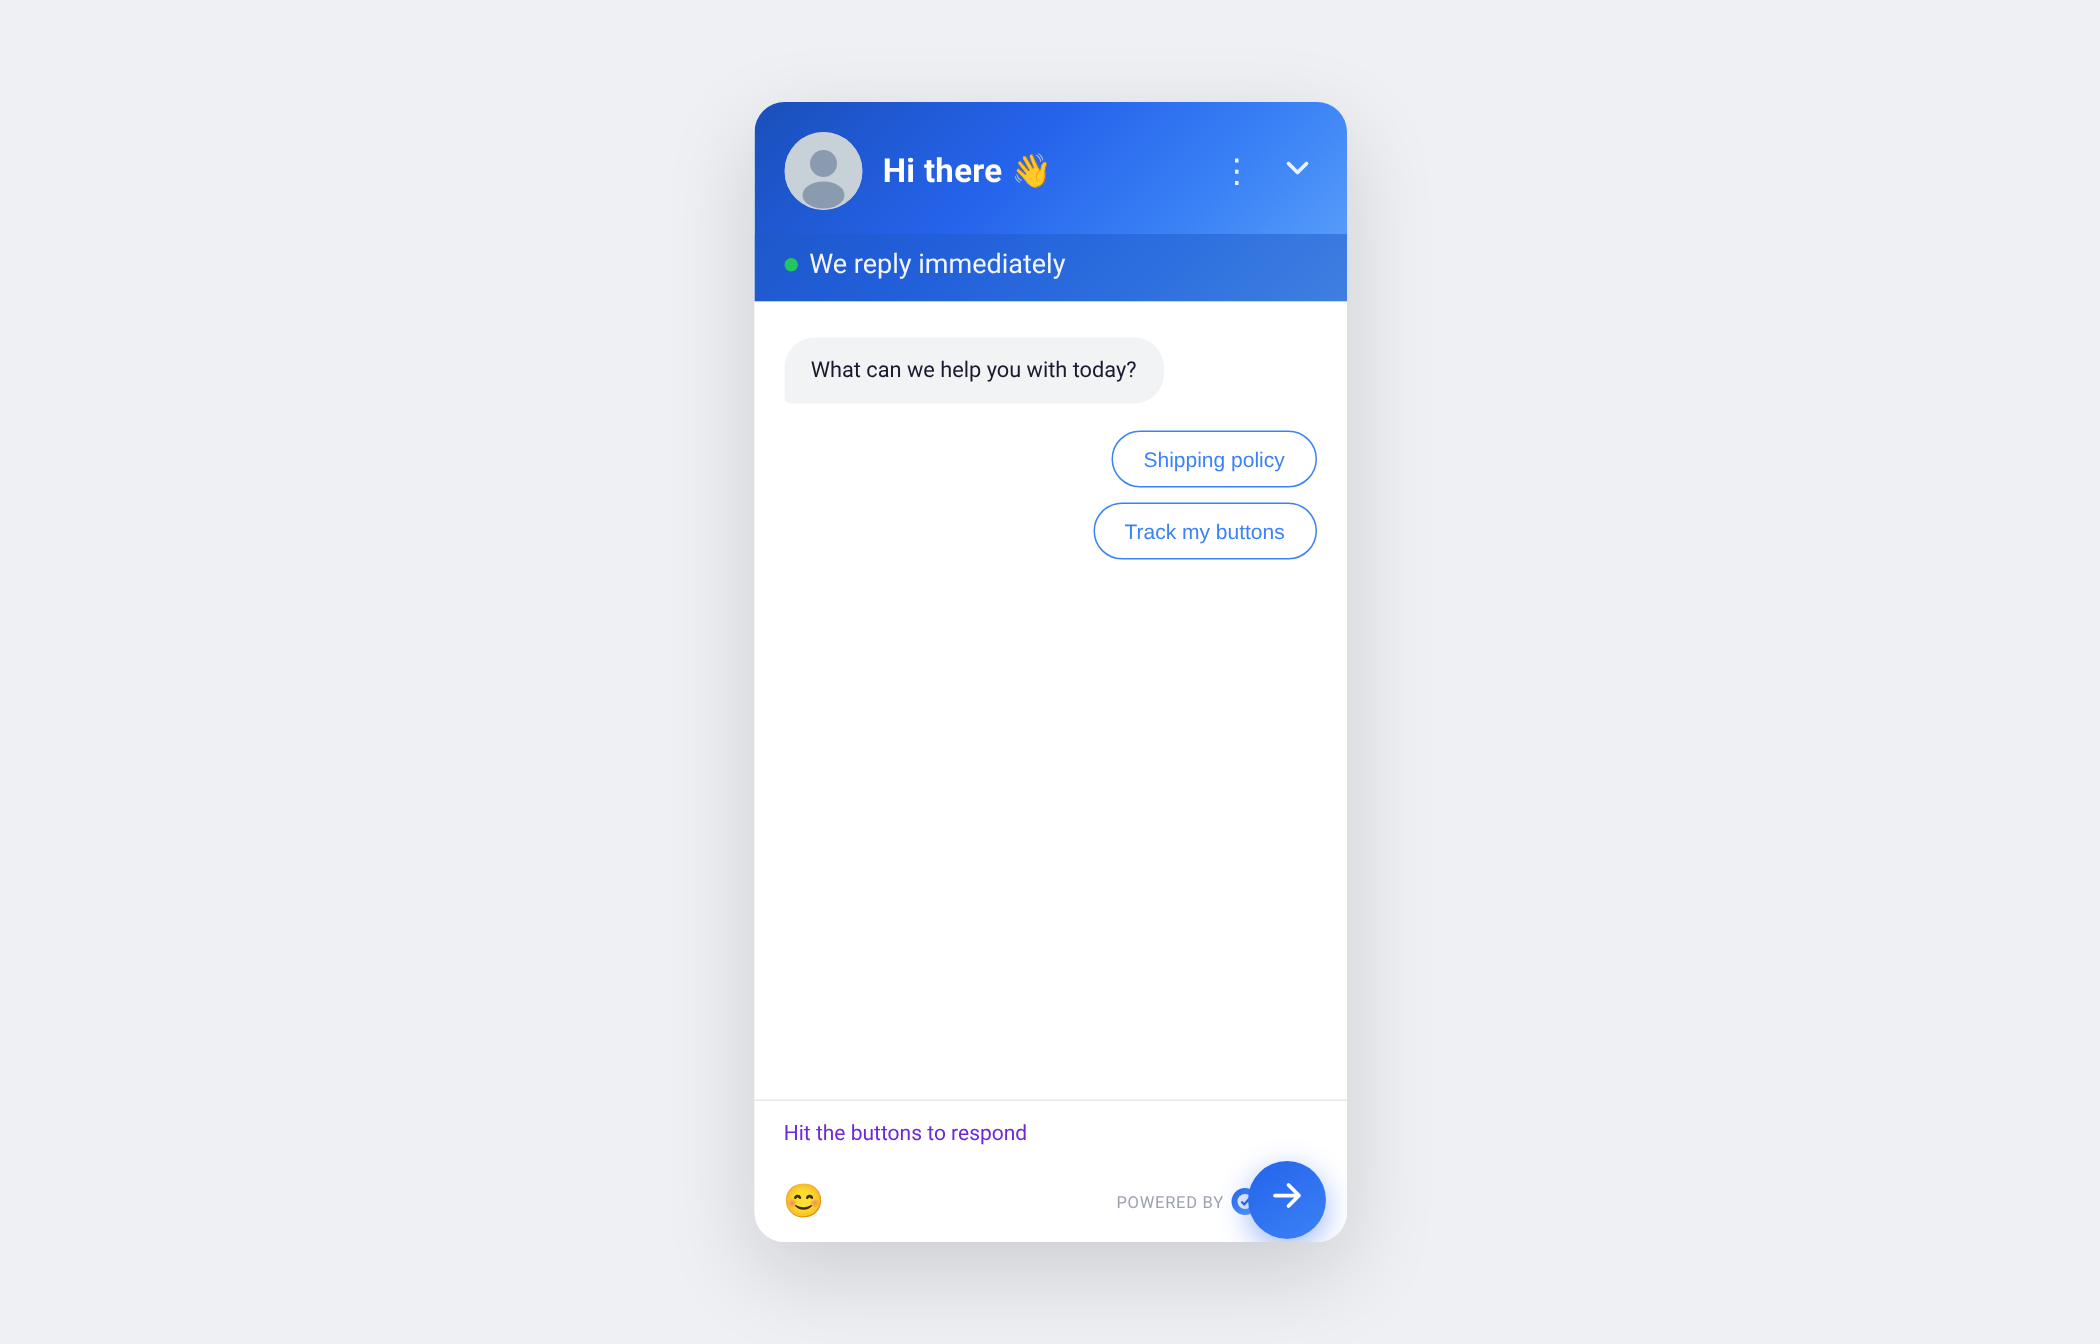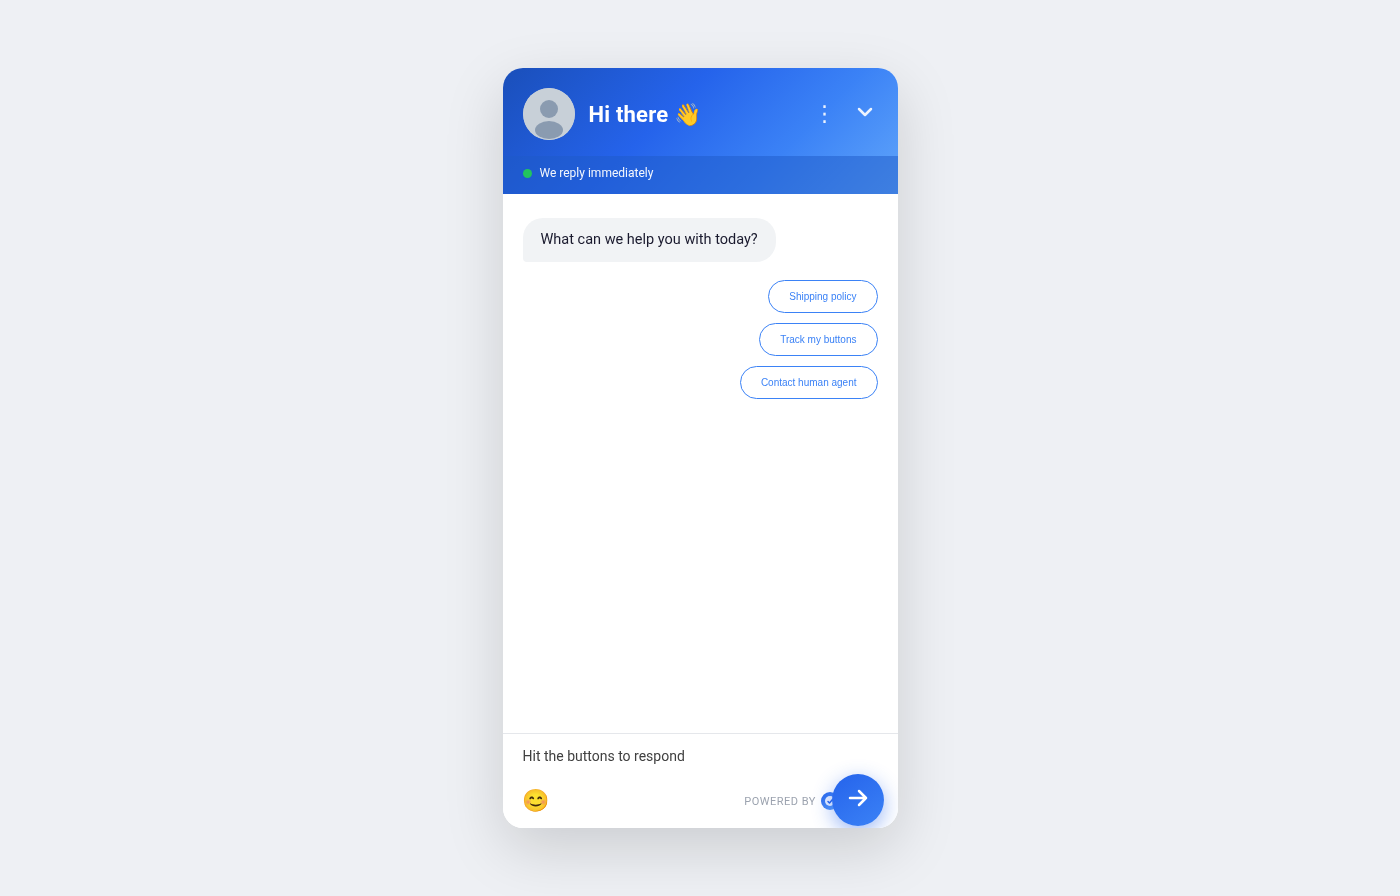--- a/index.html
+++ b/index.html
@@ -96,21 +96,21 @@
     .status-dot {
       width: 9px;
       height: 9px;
       border-radius: 50%;
       background: #22c55e;
       flex-shrink: 0;
     }
 
     .status-text {
       color: #ffffff;
-      font-size: 12px;
+      font-size: 18px;
       font-weight: 400;
       opacity: 0.95;
     }
 
     .chat-body {
       flex: 1;
       overflow-y: auto;
       padding: 24px 20px 16px 20px;
       display: flex;
       flex-direction: column;
@@ -145,35 +145,35 @@
       gap: 10px;
       margin-top: 4px;
     }
 
     .quick-reply-btn {
       border: 1.5px solid #3b82f6;
       border-radius: 50px;
       padding: 10px 20px;
       background: #ffffff;
       color: #3b82f6;
-      font-size: 10px;
+      font-size: 14px;
       font-weight: 500;
       cursor: pointer;
       transition: background 0.15s, color 0.15s;
       white-space: nowrap;
     }
 
     .chat-footer {
       border-top: 1px solid #e5e7eb;
       flex-shrink: 0;
       background: #ffffff;
     }
 
     .chat-input-placeholder {
-      color: #404040;
+      color: #6d28d9;
       font-size: 14px;
       line-height: 1.5;
     }
 
     .footer-bottom {
       display: flex;
       align-items: center;
       justify-content: space-between;
       padding: 8px 20px 16px 20px;
     }
@@ -282,21 +282,20 @@
     </div>
   </div>
 
   <div class="chat-body">
     <div class="bot-message">
       <div class="bot-bubble">What can we help you with today?</div>
     </div>
     <div class="quick-replies">
       <button class="quick-reply-btn">Shipping policy</button>
       <button class="quick-reply-btn">Track my buttons</button>
-      <button class="quick-reply-btn">Contact human agent</button>
     </div>
   </div>
 
   <div class="chat-footer">
     <div class="chat-input-row">
       <span class="chat-input-placeholder">Hit the buttons to respond</span>
       <button class="send-fab">
         <span class="send-arrow">
           <svg width="22" height="22" viewBox="0 0 22 22" fill="none">
             <path d="M3 11L19 11M19 11L12 4M19 11L12 18" stroke="white" stroke-width="2.5" stroke-linecap="round" stroke-linejoin="round"></path>

